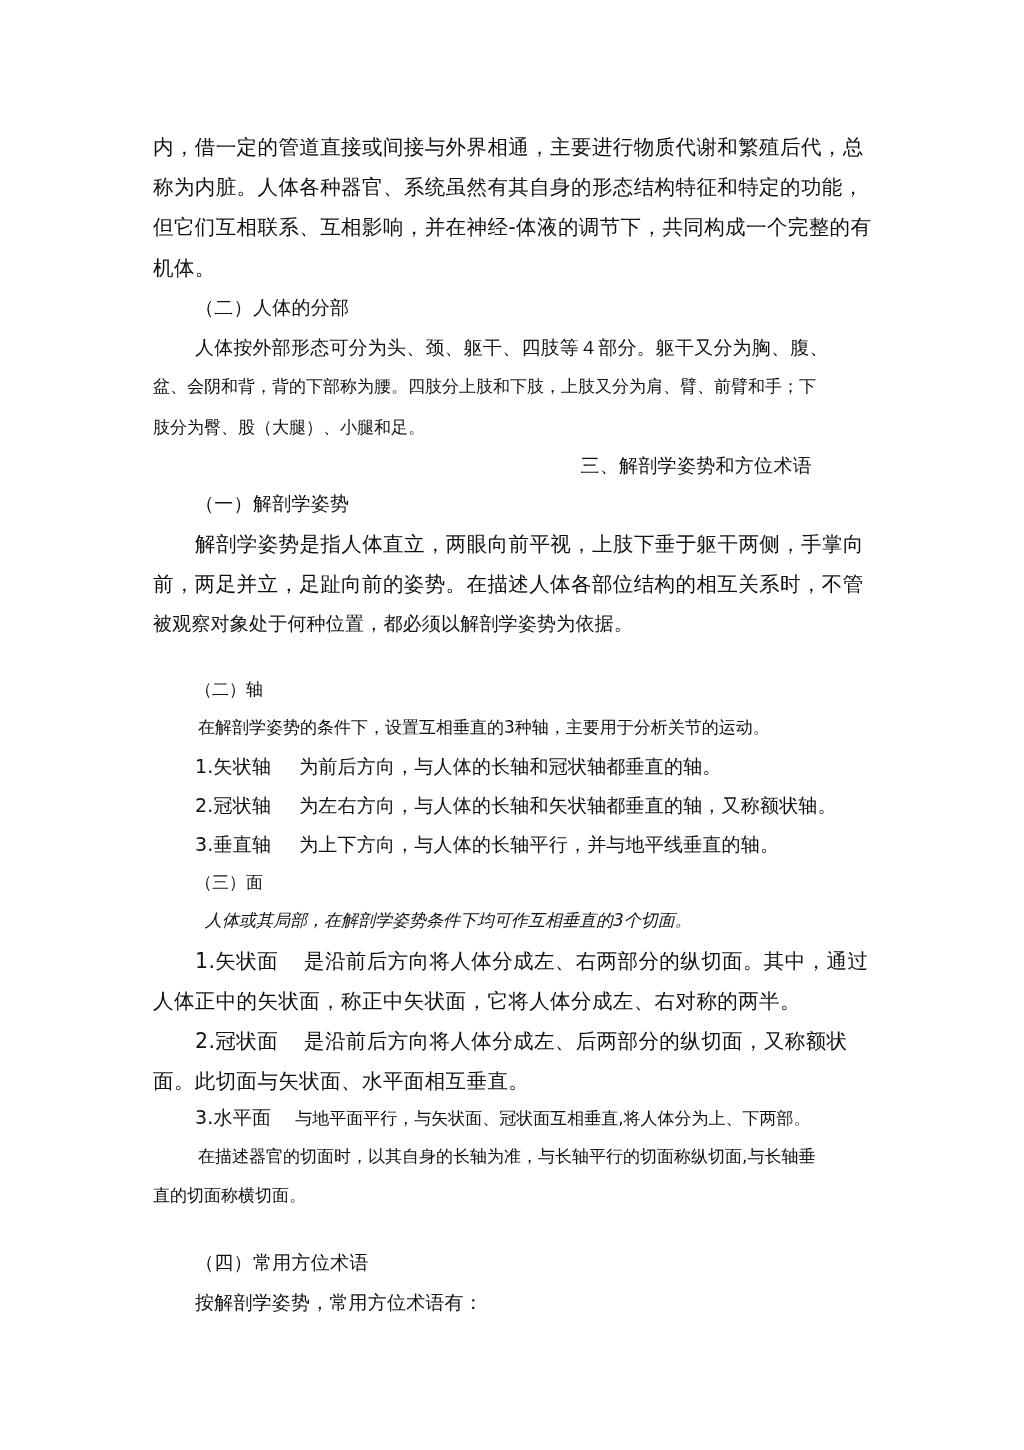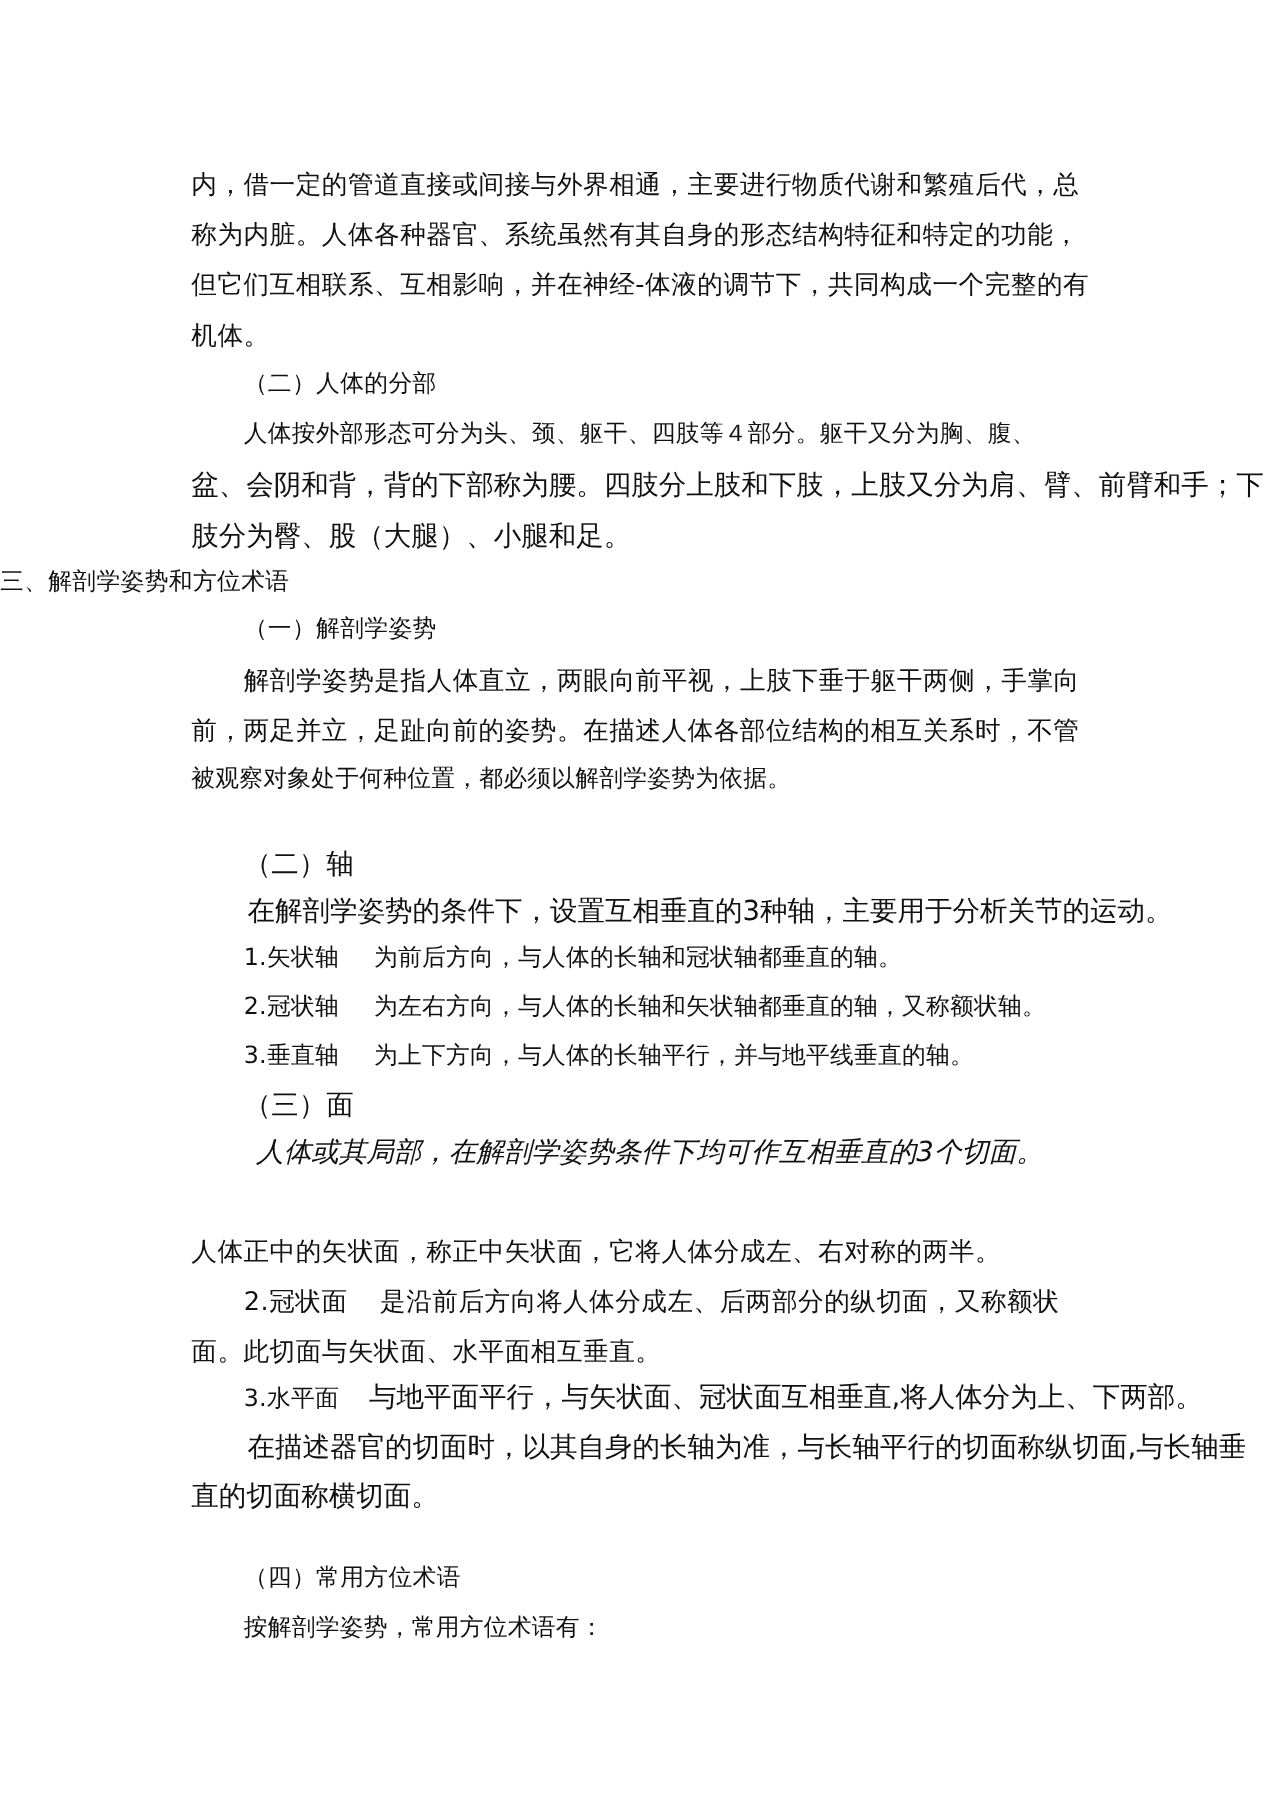--- a/index.html
+++ b/index.html
@@ -2,23 +2,23 @@
 <html><head>
   <meta charset="utf-8">
   <style>
     html, body { margin: 0; padding: 0; background: #ffffff; }
     body { width: 1024px; height: 1450px; position: relative; overflow: hidden;
            font-family: "DejaVu Sans", "Liberation Sans", sans-serif; color: #111111; }
     .page { position: absolute; left: 0; top: 0; width: 1024px; height: 1450px; background: #ffffff; }
     .line { position: absolute; white-space: nowrap; line-height: 1; }
     .lg { font-size: 20.5px; letter-spacing: 0.4px; }
     .md { font-size: 19px; letter-spacing: 0.2px; }
-    .sm { font-size: 22px; letter-spacing: 0px; }
+    .sm { font-size: 17px; letter-spacing: 0px; }
     .heading { font-size: 19px; letter-spacing: 0.3px; }
-    .center { left: 0; width: 812px; text-align: left; }
+    .center { left: 0; width: 812px; text-align: right; }
   </style>
 </head>
 <body>
 
 <div class="page">
 
   <div class="line lg" style="left:153px; top:137px;">内，借一定的管道直接或间接与外界相通，主要进行物质代谢和繁殖后代，总</div>
   <div class="line lg" style="left:153px; top:177px;">称为内脏。人体各种器官、系统虽然有其自身的形态结构特征和特定的功能，</div>
   <div class="line lg" style="left:153px; top:217px;">但它们互相联系、互相影响，并在神经-体液的调节下，共同构成一个完整的有</div>
   <div class="line lg" style="left:153px; top:258px;">机体。</div>
@@ -44,20 +44,23 @@
   <div class="line md" style="left:195px; top:796px;">
     <span>2.冠状轴</span><span style="display:inline-block;width:28px;"></span><span>为左右方向，与人体的长轴和矢状轴都垂直的轴，又称额状轴。</span>
   </div>
   <div class="line md" style="left:195px; top:835px;">
     <span>3.垂直轴</span><span style="display:inline-block;width:28px;"></span><span>为上下方向，与人体的长轴平行，并与地平线垂直的轴。</span>
   </div>
 
   <div class="line sm" style="left:195px; top:874px;">（三）面</div>
   <div class="line sm" style="left:205px; top:912px;font-style:italic;">人体或其局部，在解剖学姿势条件下均可作互相垂直的3个切面。</div>
 
+  <div class="line lg" style="left:195px; top:951px;">
+    <span>1.矢状面</span><span style="display:inline-block;width:26px;"></span><span>是沿前后方向将人体分成左、右两部分的纵切面。其中，通过</span>
+  </div>
   <div class="line lg" style="left:153px; top:991px;">人体正中的矢状面，称正中矢状面，它将人体分成左、右对称的两半。</div>
 
   <div class="line lg" style="left:195px; top:1031px;">
     <span>2.冠状面</span><span style="display:inline-block;width:26px;"></span><span>是沿前后方向将人体分成左、后两部分的纵切面，又称额状</span>
   </div>
   <div class="line lg" style="left:153px; top:1071px;">面。此切面与矢状面、水平面相互垂直。</div>
 
   <div class="line md" style="left:195px; top:1108px;">
     <span>3.水平面</span><span style="display:inline-block;width:24px;"></span><span class="sm">与地平面平行，与矢状面、冠状面互相垂直,将人体分为上、下两部。</span>
   </div>

